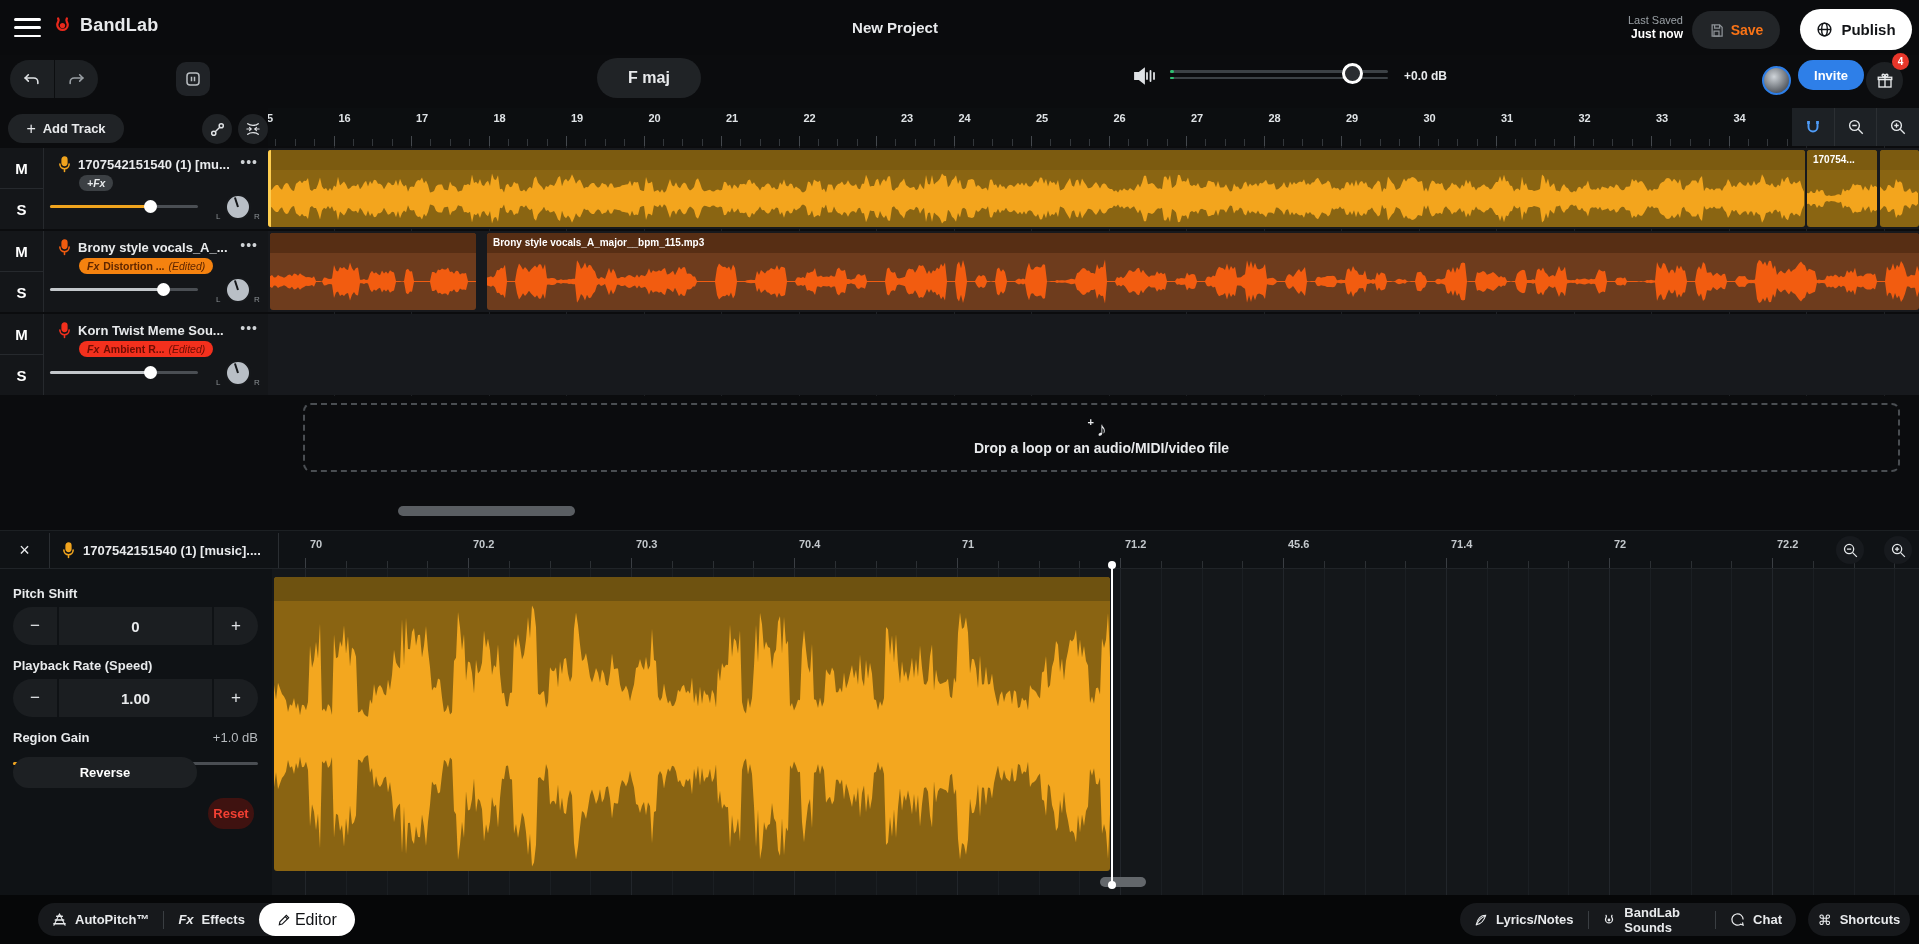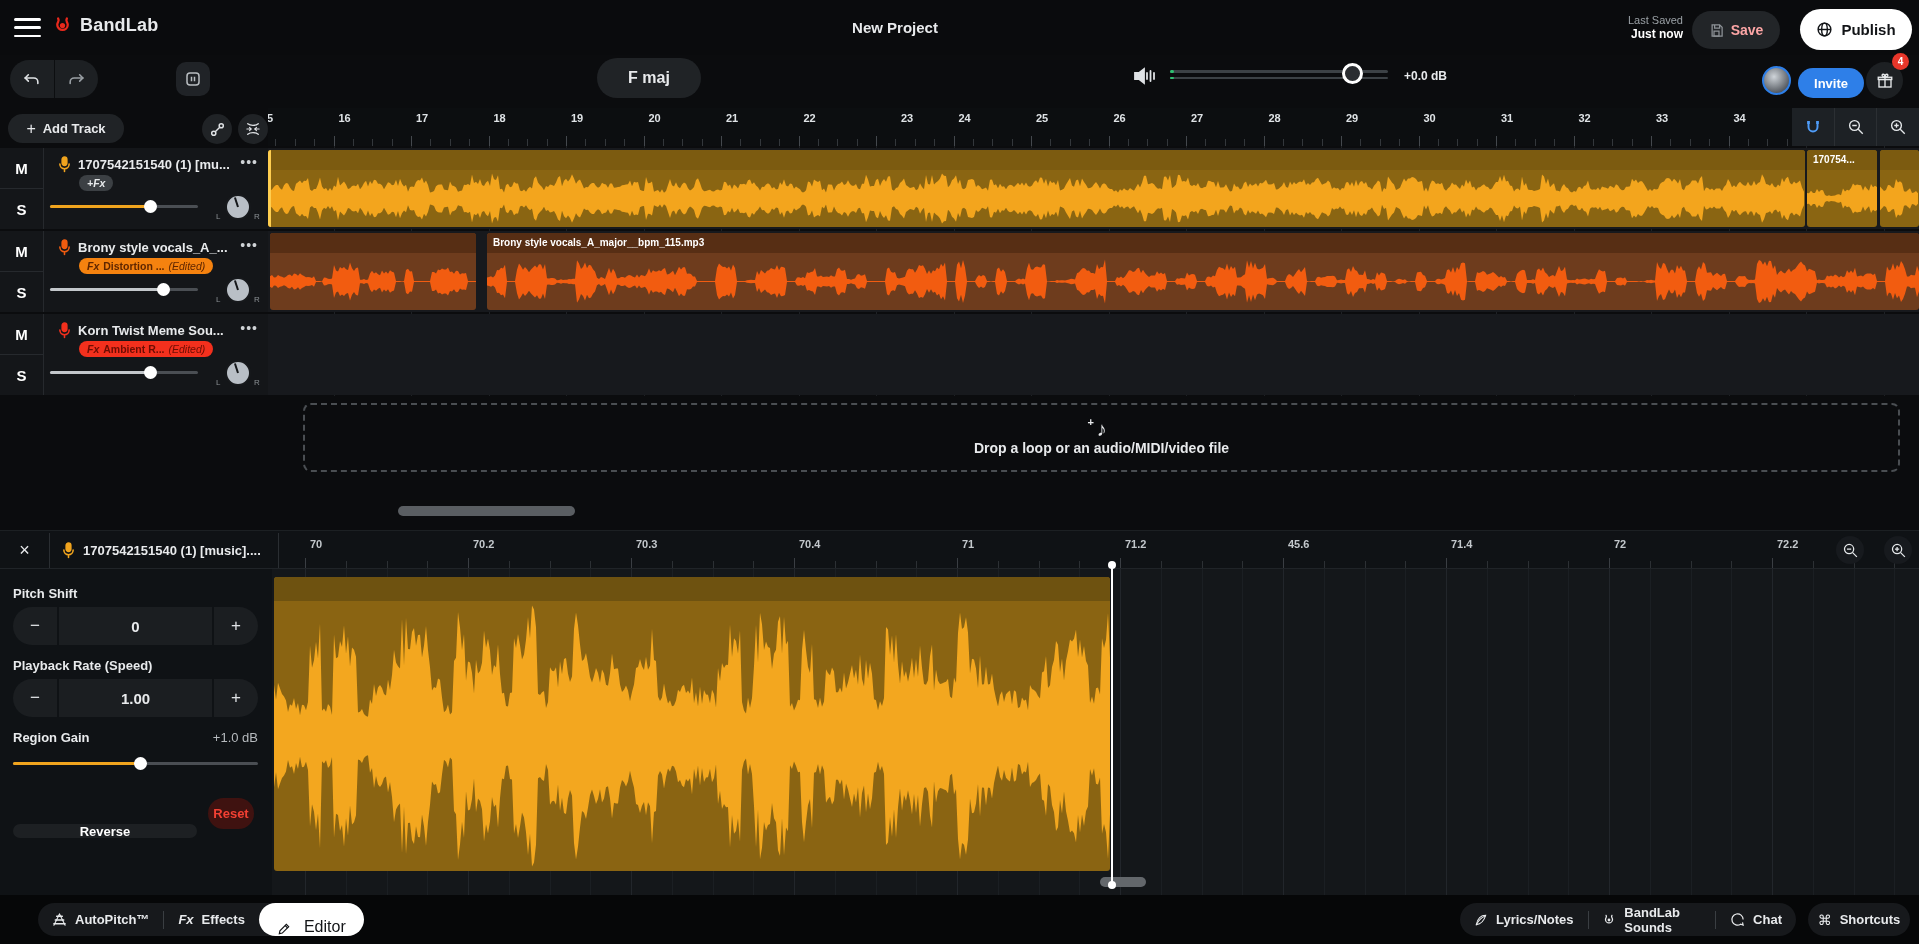--- a/index.html
+++ b/index.html
@@ -12,21 +12,21 @@
   
   #topbar{left:0;top:0;width:1919px;height:55px;background:#0a0b0d;}
   #hamburger{left:14px;top:18px;width:27px;height:19px;display:flex;flex-direction:column;justify-content:space-between;cursor:pointer;}
   #hamburger i{height:2.5px;background:#fff;border-radius:2px;}
   #brand{left:52px;top:15px;display:flex;align-items:center;gap:7px;cursor:pointer;}
   #brand .btxt{font-size:18px;font-weight:bold;letter-spacing:.2px;}
   #proj-title{left:795px;top:19px;width:200px;text-align:center;font-size:15px;font-weight:bold;}
   #lastsaved{left:1560px;top:13px;width:123px;text-align:right;line-height:14px;}
   #lastsaved .l1{font-size:11px;color:#9aa0a5;}
   #lastsaved .l2{font-size:12px;font-weight:bold;color:#fff;}
-  #save-btn{left:1692px;top:11px;width:88px;height:38px;border-radius:19px;gap:7px;color:#fca5a5;font-size:14px;font-weight:bold;cursor:pointer;}
+  #save-btn{left:1692px;top:11px;width:88px;height:38px;border-radius:19px;gap:7px;color:#f97316;font-size:14px;font-weight:bold;cursor:pointer;}
   #publish-btn{left:1800px;top:9px;width:112px;height:41px;border-radius:21px;background:#fff;color:#121417;font-size:15px;font-weight:bold;gap:8px;cursor:pointer;display:flex;align-items:center;justify-content:center;}
 
   
   #undoredo{left:10px;top:60px;width:88px;height:38px;border-radius:19px;background:#1d2023;display:flex;}
   #undoredo .half{width:44px;display:flex;align-items:center;justify-content:center;cursor:pointer;}
   #undoredo .half+.half{border-left:1px solid #0c0e10;}
   #panel-btn{left:176px;top:62px;width:34px;height:34px;border-radius:10px;background:#202327;display:flex;align-items:center;justify-content:center;cursor:pointer;}
   #metro-group{left:375px;top:58px;height:40px;border-radius:20px;background:#202326;display:flex;align-items:center;}
   #metro-group .seg{display:flex;align-items:center;padding:0 14px;height:100%;cursor:pointer;}
   #metro-group .seg+.seg{border-left:1px solid #101214;}
@@ -38,21 +38,21 @@
   #transport .tbtn{width:40px;display:flex;align-items:center;justify-content:center;cursor:pointer;border-right:1px solid #101214;}
   #rec-dot{width:18px;height:18px;border-radius:50%;}
   #time-display{width:130px;display:flex;align-items:center;justify-content:center;font-size:20px;font-weight:bold;letter-spacing:.5px;cursor:pointer;}
   #speaker{left:1132px;top:66px;cursor:pointer;}
   #meter{left:1170px;top:70px;width:218px;cursor:pointer;}
   #meter .line{height:2.5px;background:#3c4145;border-radius:2px;margin-bottom:4px;position:relative;}
   #meter .line i{position:absolute;left:0;top:0;width:4px;height:2.5px;background:#2fbf71;border-radius:2px;}
   #vol-thumb{left:1342px;top:63px;width:21px;height:21px;border-radius:50%;background:#2a2d31;border:3px solid #fff;box-sizing:border-box;cursor:pointer;}
   #gain-label{left:1404px;top:69px;font-size:12px;font-weight:bold;}
   #avatar{left:1762px;top:66px;width:29px;height:29px;border-radius:50%;border:2px solid #2e7fe8;box-sizing:border-box;background:radial-gradient(circle at 40% 35%,#cfd4d9,#5a5f66 70%,#2a2d31);cursor:pointer;}
-  #invite-btn{left:1798px;top:68px;width:66px;height:30px;border-radius:15px;background:#2e7fe8;color:#fff;font-size:13px;font-weight:bold;cursor:pointer;display:flex;align-items:center;justify-content:center;}
+  #invite-btn{left:1798px;top:60px;width:66px;height:30px;border-radius:15px;background:#2e7fe8;color:#fff;font-size:13px;font-weight:bold;cursor:pointer;display:flex;align-items:center;justify-content:center;}
   #gift-btn{left:1866px;top:62px;width:37px;height:37px;border-radius:50%;background:#1d2023;display:flex;align-items:center;justify-content:center;cursor:pointer;}
   #gift-badge{left:1892px;top:53px;width:17px;height:17px;border-radius:50%;background:#e8362a;color:#fff;font-size:10px;font-weight:bold;display:flex;align-items:center;justify-content:center;}
 
   
   #add-track{left:8px;top:114px;width:116px;height:29px;border-radius:15px;background:#202326;display:flex;align-items:center;justify-content:center;gap:7px;font-size:13px;font-weight:bold;cursor:pointer;}
   .round-sm{width:30px;height:30px;border-radius:50%;background:#202326;display:flex;align-items:center;justify-content:center;cursor:pointer;}
   #conn-btn{left:202px;top:114px;}
   #stretch-btn{left:238px;top:114px;}
 
   
@@ -132,29 +132,29 @@
 
   
   .ed-label{left:13px;font-size:13px;font-weight:bold;}
   .stepper{left:13px;width:245px;height:38px;border-radius:19px;background:#1b1e21;display:flex;overflow:hidden;}
   .stepper .sbtn{width:44px;display:flex;align-items:center;justify-content:center;font-size:17px;color:#dfe2e5;cursor:pointer;}
   .stepper .sval{flex:1;display:flex;align-items:center;justify-content:center;font-size:15px;font-weight:bold;border-left:2px solid #0f1215;border-right:2px solid #0f1215;}
   #gain-value{left:0;top:730px;width:258px;text-align:right;font-size:13px;color:#b6babe;}
   #gain-slider{left:13px;top:762px;width:245px;height:3px;background:#4a4e53;border-radius:2px;cursor:pointer;}
   #gain-slider .fill{position:absolute;left:0;top:0;width:127px;height:3px;background:#f0a41e;border-radius:2px;}
   #gain-slider .th{position:absolute;left:121px;top:-5px;width:13px;height:13px;border-radius:50%;background:#fff;}
-  #reverse-btn{left:13px;top:824px;width:184px;height:14px;border-radius:16px;background:#1d2023;color:#fff;font-size:13px;font-weight:bold;display:flex;align-items:center;justify-content:center;cursor:pointer;}
+  #reverse-btn{left:13px;top:757px;width:184px;height:31px;border-radius:16px;background:#1d2023;color:#fff;font-size:13px;font-weight:bold;display:flex;align-items:center;justify-content:center;cursor:pointer;}
   #reset-btn{left:208px;top:798px;width:46px;height:31px;border-radius:16px;background:#3f1210;color:#f24033;font-size:13px;font-weight:bold;display:flex;align-items:center;justify-content:center;cursor:pointer;}
 
   
   #bottombar{left:0;top:895px;width:1919px;height:49px;background:#060708;}
   .bb-pill{position:absolute;top:8px;height:33px;border-radius:17px;background:#17191c;display:flex;align-items:center;}
   .bb-item{display:flex;align-items:center;gap:8px;padding:0 14px;font-size:13px;font-weight:bold;cursor:pointer;height:100%;}
   .bb-div{width:1px;height:18px;background:#3a3e42;}
-  #bb-editor{height:33px;border-radius:17px;background:#fff;color:#121417;display:flex;align-items:flex-end;gap:13px;padding:0 18px;cursor:pointer;}
+  #bb-editor{height:33px;border-radius:17px;background:#fff;color:#121417;display:flex;align-items:center;gap:4px;padding:0 18px;cursor:pointer;}
   .fx-i{font-style:italic;font-weight:bold;}
   .wave{position:absolute;inset:0;}
 </style>
 </head>
 <body>
 
 <div id="app">
 
   <div id="topbar" class="abs">
     <div id="hamburger" class="abs">

